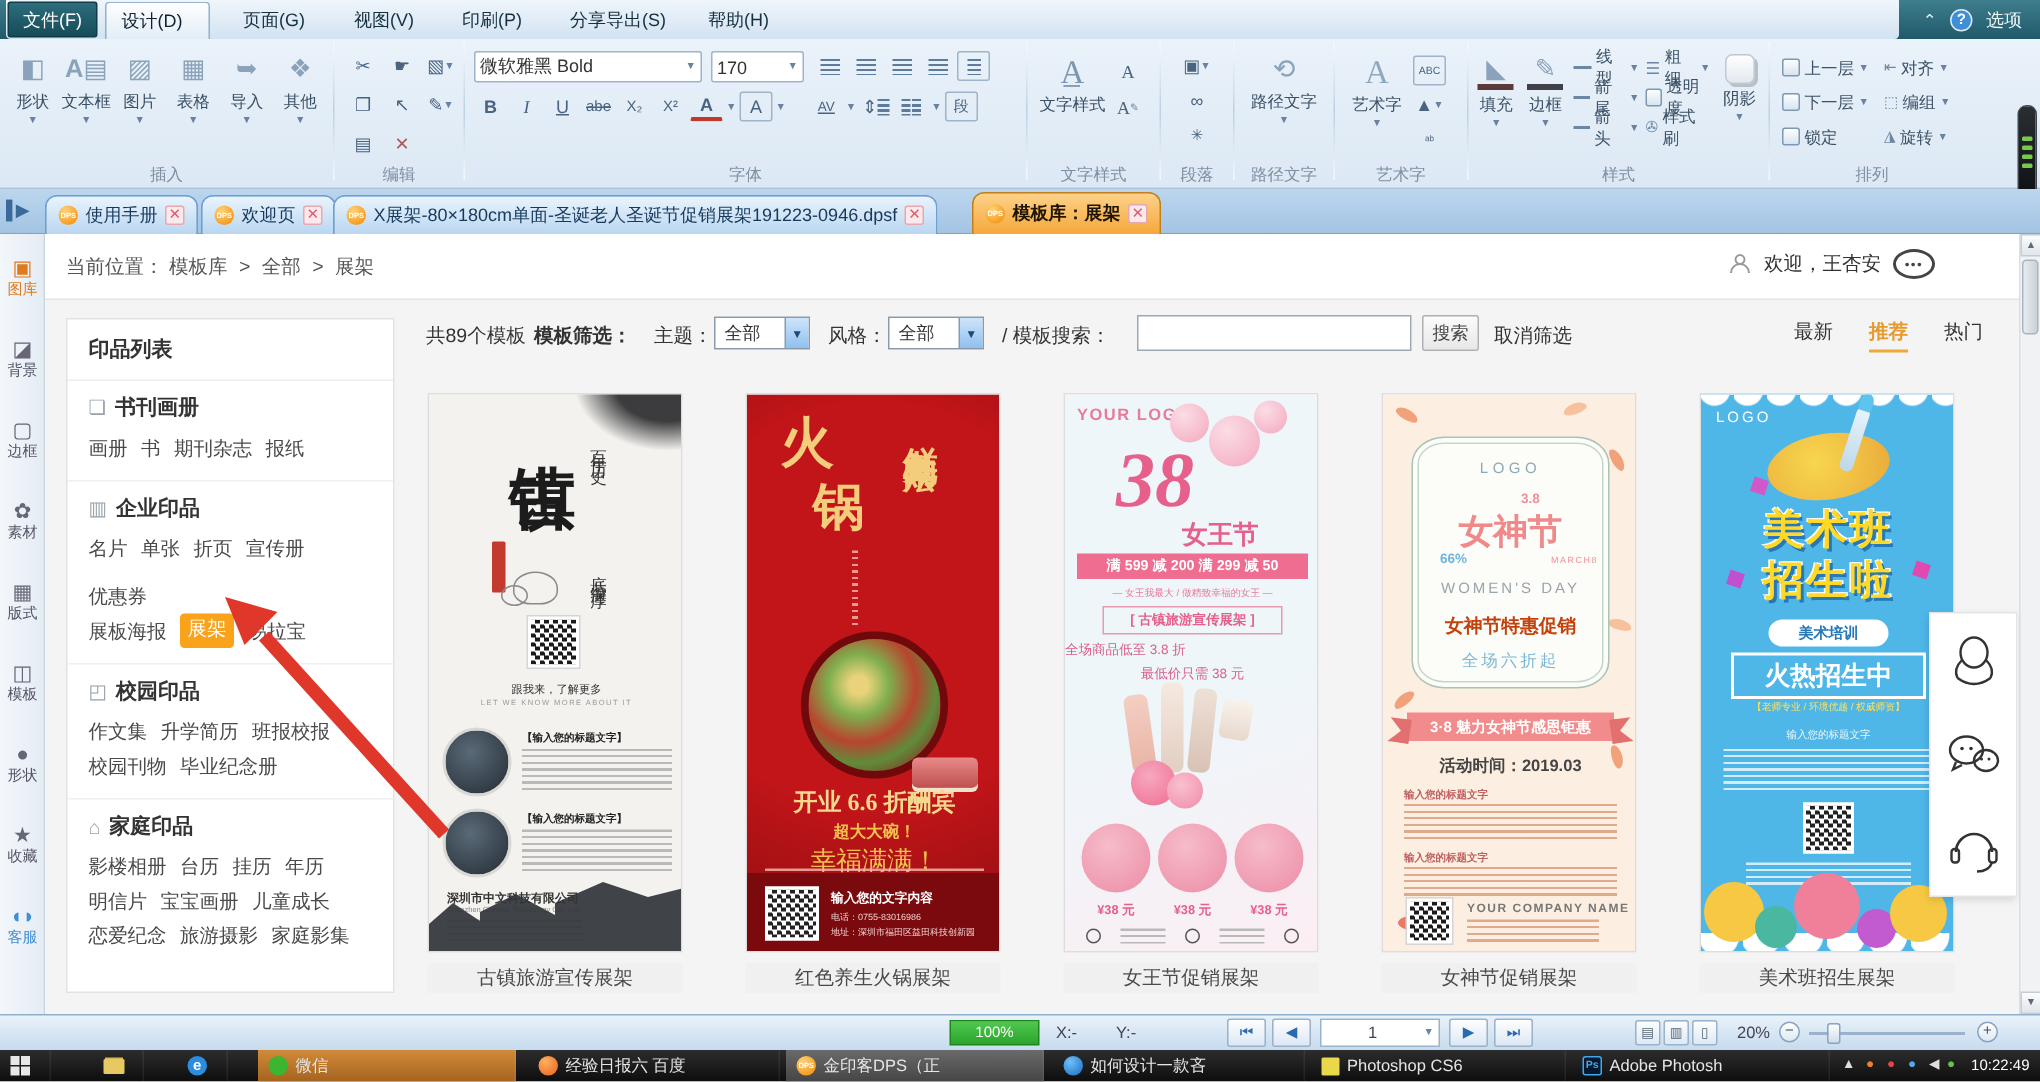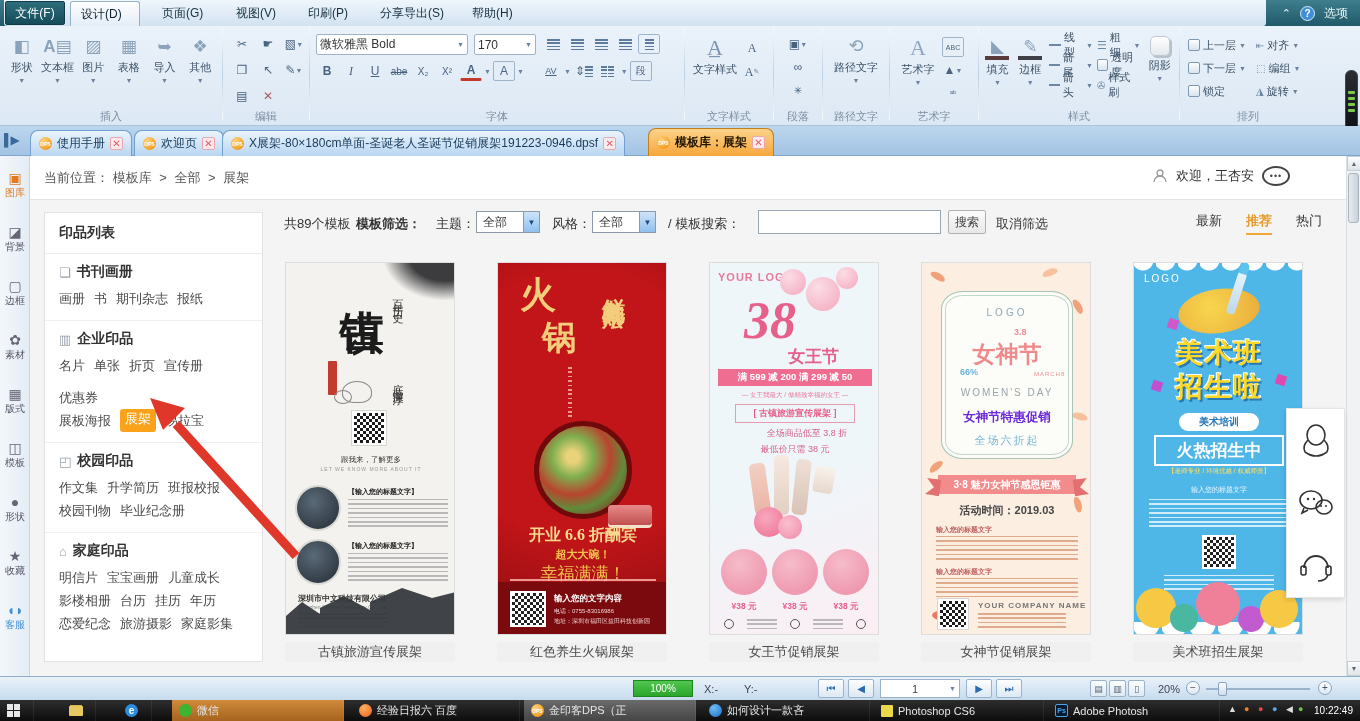--- a/index.html
+++ b/index.html
@@ -551,29 +551,29 @@
         <span>校园刊物</span>
         <span>毕业纪念册</span>
       </div>
     </div>
     <div class="sec" style="border-bottom:none">
       <div class="stitle">
           <span class="sic">⌂</span>
           <span>家庭印品</span>
         </div>
       <div class="srow">
-        <span>明信片</span>
-        <span>宝宝画册</span>
-        <span>儿童成长</span>
-      </div>
-      <div class="srow">
         <span>影楼相册</span>
         <span>台历</span>
         <span>挂历</span>
         <span>年历</span>
+      </div>
+      <div class="srow">
+        <span>明信片</span>
+        <span>宝宝画册</span>
+        <span>儿童成长</span>
       </div>
       <div class="srow">
         <span>恋爱纪念</span>
         <span>旅游摄影</span>
         <span>家庭影集</span>
       </div>
     </div>
   </div>
 
   <div id="filterbar">
@@ -657,21 +657,21 @@
       <div class="t3" style="position:absolute;inset:0">
         <div class="abs" style="left:8px;top:8px;font-size:11px;font-weight:bold;color:#e87a9a;letter-spacing:1px">YOUR LOGO</div>
         <div class="bal" style="left:70px;top:6px;width:26px;height:26px"></div>
         <div class="bal" style="left:96px;top:14px;width:34px;height:34px"></div>
         <div class="bal" style="left:126px;top:4px;width:22px;height:22px"></div>
         <div class="num">38</div>
         <div class="abs" style="left:78px;top:82px;font-size:17px;font-weight:bold;color:#e75f8b">女王节</div>
         <div class="banner">满 599 减 200 满 299 减 50</div>
         <div class="abs" style="left:0;top:128px;width:170px;text-align:center;font-size:6.5px;color:#e87a9a">— 女王我最大 / 做精致幸福的女王 —</div>
         <div class="abs" style="left:25px;top:141px;width:120px;text-align:center;font-size:9px;font-weight:bold;color:#e75f8b;border:1px solid #e89ab0;padding:2px 0">[ 古镇旅游宣传展架 ]</div>
-        <div class="abs" style="left:12px;top:164px;width:170px;text-align:center;font-size:9px;color:#d8608a">全场商品低至 3.8 折</div>
+        <div class="abs" style="left:0;top:164px;width:170px;text-align:left;font-size:9px;color:#d8608a">全场商品低至 3.8 折</div>
         <div class="abs" style="left:0;top:180px;width:170px;text-align:center;font-size:9px;color:#d8608a">最低价只需 38 元</div>
         <div class="cosm" style="left:42px;top:200px;width:16px;height:52px;background:linear-gradient(#f4cfc3,#e8b4a4);transform:rotate(-8deg)"></div>
         <div class="cosm" style="left:64px;top:192px;width:15px;height:60px;background:linear-gradient(#f6e9e0,#e2cec2)"></div>
         <div class="cosm" style="left:84px;top:196px;width:15px;height:56px;background:linear-gradient(#efe0d6,#d8c2b4);transform:rotate(6deg)"></div>
         <div class="cosm" style="left:104px;top:204px;width:20px;height:26px;background:linear-gradient(#f8f2ec,#e8d8cc);border-radius:4px;transform:rotate(10deg)"></div>
         <div class="bal" style="left:44px;top:244px;width:30px;height:30px;background:radial-gradient(circle at 40% 35%,#f7a8c0,#ee6d90)"></div>
         <div class="bal" style="left:68px;top:252px;width:24px;height:24px;background:radial-gradient(circle at 40% 35%,#f9c0d0,#f08aa8)"></div>
         <div class="pc" style="left:11px;top:286px"></div>
         <div class="pc" style="left:62px;top:286px"></div>
         <div class="pc" style="left:113px;top:286px"></div>
@@ -700,21 +700,21 @@
         <div class="leaf" style="left:6px;top:200px;transform:rotate(-40deg)"></div>
         <div class="leaf" style="left:148px;top:238px;transform:rotate(75deg)"></div>
         <div class="leaf" style="left:10px;top:348px;transform:rotate(10deg);background:#e8654f;width:22px;height:10px"></div>
         <div class="panel"></div>
         <div class="abs" style="left:0;top:44px;width:170px;text-align:center;font-size:10px;color:#8fa8b8;letter-spacing:3px">LOGO</div>
         <div class="abs" style="left:92px;top:64px;font-size:9px;color:#f09098;font-weight:bold">3.8</div>
         <div class="abs" style="left:0;top:76px;width:170px;text-align:center;font-size:23px;font-weight:bold;color:#f08a8a;text-shadow:1px 1px 0 #fff">女神节</div>
         <div class="abs" style="left:38px;top:104px;font-size:9px;font-weight:bold;color:#6db4dc">66%</div>
         <div class="abs" style="left:112px;top:108px;font-size:6px;color:#f09098;letter-spacing:1px">MARCH8</div>
         <div class="abs" style="left:0;top:124px;width:170px;text-align:center;font-size:10px;color:#9aa4ac;letter-spacing:2px">WOMEN'S DAY</div>
-        <div class="abs" style="left:0;top:146px;width:170px;text-align:center;font-size:12.5px;font-weight:bold;color:#6d28d9">女神节特惠促销</div>
+        <div class="abs" style="left:0;top:146px;width:170px;text-align:center;font-size:12.5px;font-weight:bold;color:#c2410c">女神节特惠促销</div>
         <div class="abs" style="left:0;top:170px;width:170px;text-align:center;font-size:11px;color:#7ab8d8;letter-spacing:2px">全场六折起</div>
         <div class="ribbon">3·8 魅力女神节感恩钜惠</div>
         <div class="abs" style="left:0;top:240px;width:170px;text-align:center;font-size:11px;font-weight:bold;color:#444">活动时间：2019.03</div>
         <div class="abs" style="left:14px;top:262px;font-size:7px;font-weight:bold;color:#c06060">输入您的标题文字</div>
         <div class="st-or abs" style="left:14px;top:273px;width:142px;height:26px"></div>
         <div class="abs" style="left:14px;top:304px;font-size:7px;font-weight:bold;color:#c06060">输入您的标题文字</div>
         <div class="st-or abs" style="left:14px;top:315px;width:142px;height:20px"></div>
         <div class="qr abs" style="left:16px;top:336px;width:30px;height:30px"></div>
         <div class="abs" style="left:56px;top:338px;font-size:8px;font-weight:bold;color:#777;letter-spacing:1px">YOUR COMPANY NAME</div>
         <div class="st-or abs" style="left:56px;top:350px;width:88px;height:16px"></div>

